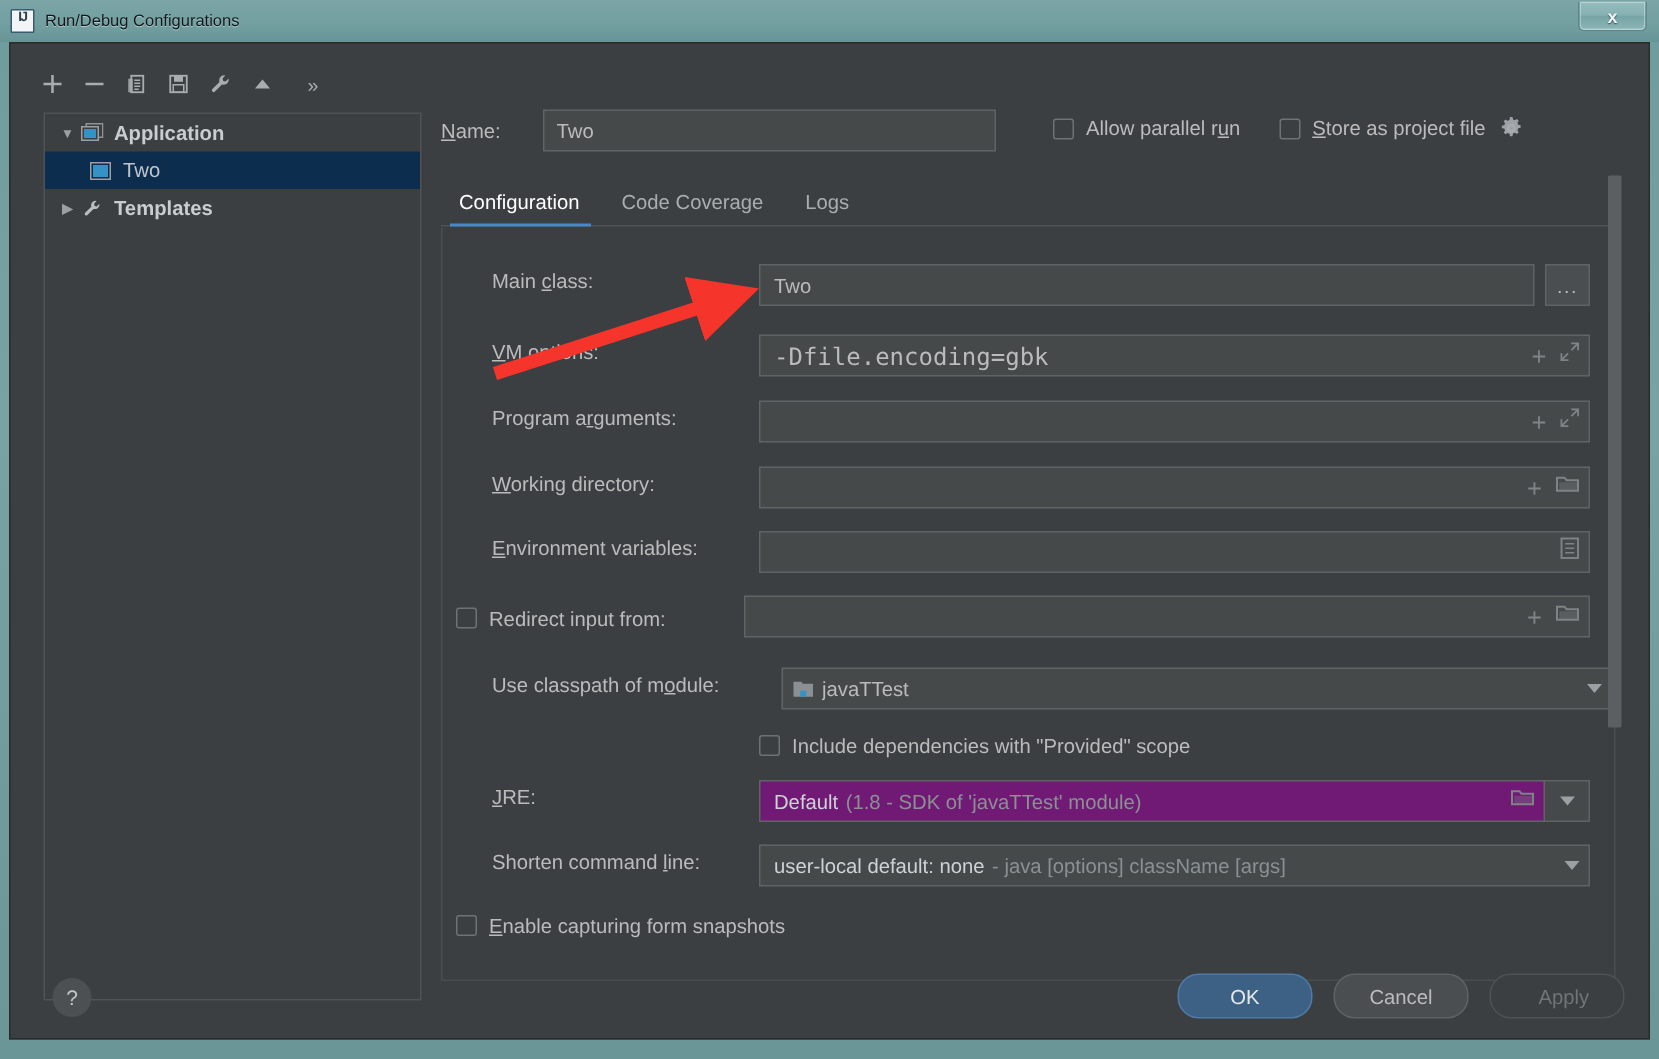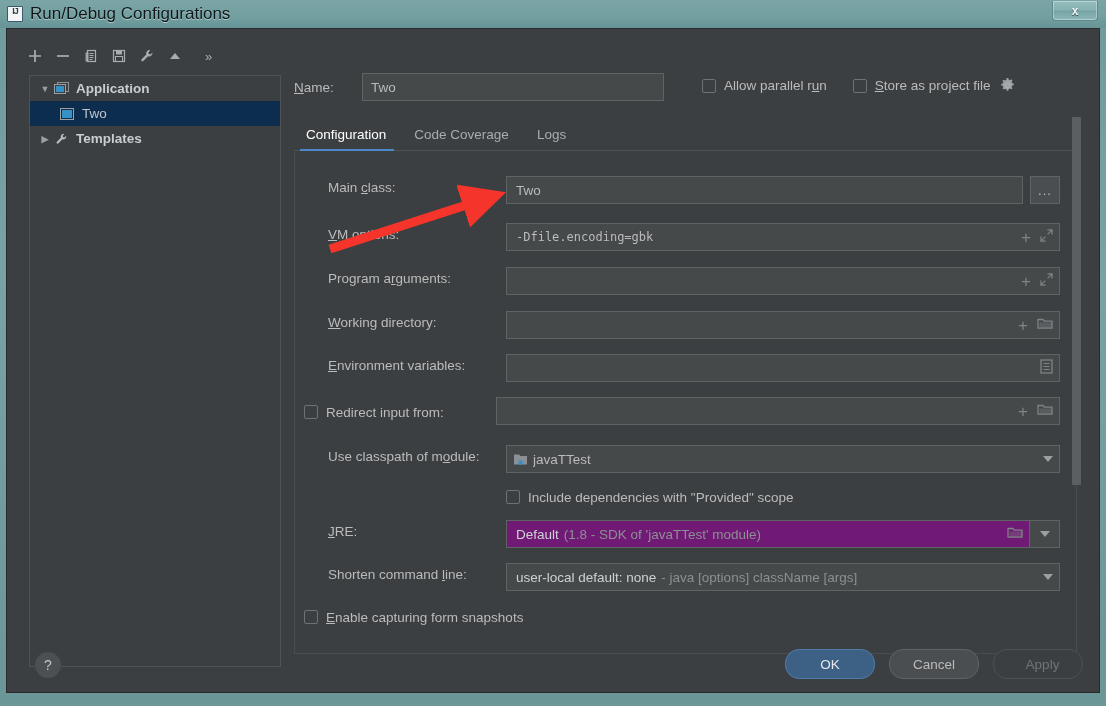--- a/index.html
+++ b/index.html
@@ -39,21 +39,21 @@
   #title-icon::before {
     content: "IJ";
     position: absolute; left: 0; top: -1px;
     width: 100%; text-align: center;
     font-size: 9px; font-weight: bold;
     color: #2c3e50;
     font-family: "Liberation Sans", sans-serif;
     letter-spacing: -1px;
   }
   #title-text {
-    font-size: 17px;
+    font-size: 11px;
     color: #10171a;
     text-shadow: 0 1px 0 rgba(255,255,255,.45);
     white-space: nowrap;
   }
   #close-btn {
     position: absolute; right: 8px; top: 1px;
     width: 46px; height: 20px;
     border: 1px solid #5f898e;
     border-top: none;
     border-radius: 0 0 4px 4px;
@@ -222,21 +222,21 @@
   }
   .field.disabled { background: #701a75; }
   .fval {
     font-size: 13.5px;
     color: #bbbbbb;
     white-space: nowrap;
     overflow: hidden;
   }
   .fval.mono {
     font-family: "DejaVu Sans Mono", monospace;
-    font-size: 12px;
+    font-size: 16px;
   }
   .fval.muted { color: #8b9093; }
   .fval.strong { color: #cdd2d5; }
   .fspace { flex: 1; }
   .ficons {
     display: flex; align-items: center;
     color: #7e8386;
     gap: 9px;
     padding-left: 6px;
   }
@@ -523,21 +523,21 @@
             <span>
               <svg width="16" height="13" viewBox="0 0 16 13">
                   <path d="M1 2.5h5l1.3 1.6H15v7H1z" fill="none" stroke="#7e8386" stroke-width="1.3"></path>
                   <path d="M2.5 5.5H15v5.5H2.5z" fill="#7e8386" opacity=".35"></path>
                 </svg>
             </span>
           </span>
         </div>
 
         <div class="flabel" style="top:297px">Use classpath of m<span class="u">o</span>dule:</div>
-        <div class="field" style="left:211px; top:293px; width:554px; padding-left:6px;justify-content:space-between;">
+        <div class="field" style="left:226px; top:293px; width:554px; padding-left:6px;justify-content:space-between;">
           <span style="display:flex;align-items:center;margin-right:5px;">
             <svg width="15" height="13" viewBox="0 0 15 13">
               <path d="M1 1.5h5.2l1 1.4H14v8.6H1z" fill="#8a9095"></path>
               <rect x="5.5" y="7.5" width="4" height="4" fill="#3592c4"></rect>
             </svg>
           </span>
           <span class="fval">javaTTest</span>
           <span class="fspace"></span>
           <span class="dropdown-arrow"></span>
         </div>

